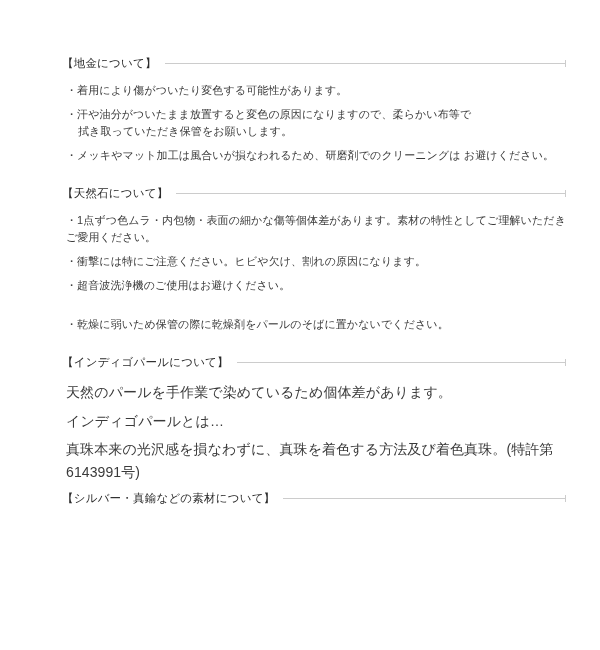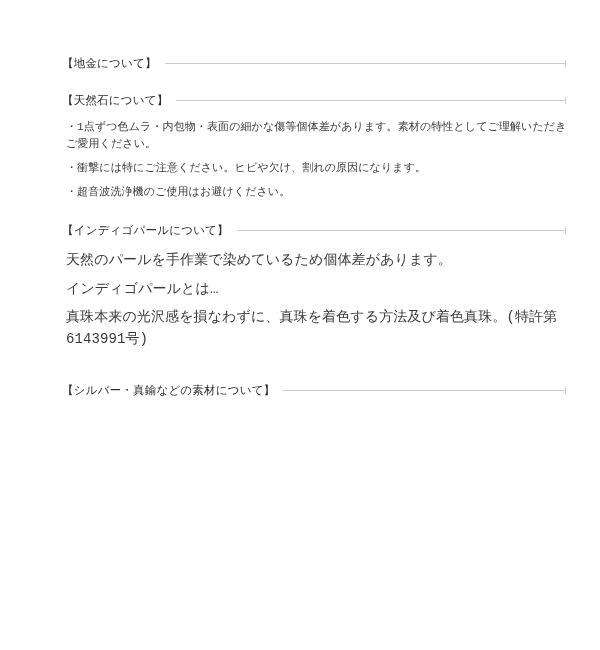--- a/index.html
+++ b/index.html
@@ -13,21 +13,20 @@
     font-family: "Liberation Sans", "DejaVu Sans", sans-serif;
     color: #333333;
     -webkit-font-smoothing: antialiased;
   }
   .page {
     width: 600px;
     height: 561px;
     box-sizing: border-box;
     padding: 56px 30px 20px 62px;
     position: relative;
-    font-family: Liberation Mono, monospace;
   }
   .section {
     margin-bottom: 22px;
   }
   .section-head {
     display: flex;
     align-items: center;
     margin-bottom: 11px;
   }
   .section-title {
@@ -72,32 +71,44 @@
     padding-left: 12px;
   }
   .plain p {
     font-size: 14px;
     line-height: 1.6;
     color: #3a3a3a;
     margin: 0 0 6px 4px;
     letter-spacing: 0.1px;
   }
   .sec-pearl ul.lines li { margin-bottom: 9px; }
-  .sec-indigo { margin-bottom: 32px; }
+  .sec-indigo { margin-bottom: 8px; }
 </style>
 </head>
 <body>
 
 <div class="page">
 
   <div class="section sec-metal">
     <div class="section-head">
       <span class="section-title">【地金について】</span>
       <span class="section-rule"></span>
     </div>
+    <ul class="lines">
+      <li>
+        <span>・着用により傷がついたり変色する可能性があります。</span>
+      </li>
+      <li>
+        <span>・汗や油分がついたまま放置すると変色の原因になりますので、柔らかい布等で</span>
+        <span class="cont">拭き取っていただき保管をお願いします。</span>
+      </li>
+      <li>
+        <span>・メッキやマット加工は風合いが損なわれるため、研磨剤でのクリーニングは お避けください。</span>
+      </li>
+    </ul>
   </div>
 
   <div class="section sec-stone">
     <div class="section-head">
       <span class="section-title">【天然石について】</span>
       <span class="section-rule"></span>
     </div>
     <ul class="lines">
       <li>
         <span>・1点ずつ色ムラ・内包物・表面の細かな傷等個体差があります。素材の特性としてご理解いただきご愛用ください。</span>
@@ -106,20 +117,23 @@
         <span>・衝撃には特にご注意ください。ヒビや欠け、割れの原因になります。</span>
       </li>
       <li>
         <span>・超音波洗浄機のご使用はお避けください。</span>
       </li>
     </ul>
   </div>
 
   <div class="section sec-pearl">
     <ul class="lines">
+      <li>
+        <span>・乾燥に弱いため保管の際に乾燥剤をパールのそばに置かないでください。</span>
+      </li>
     </ul>
   </div>
 
   <div class="section sec-indigo plain">
     <div class="section-head">
       <span class="section-title">【インディゴパールについて】</span>
       <span class="section-rule"></span>
     </div>
     <p>天然のパールを手作業で染めているため個体差があります。</p>
     <p>インディゴパールとは…</p>

